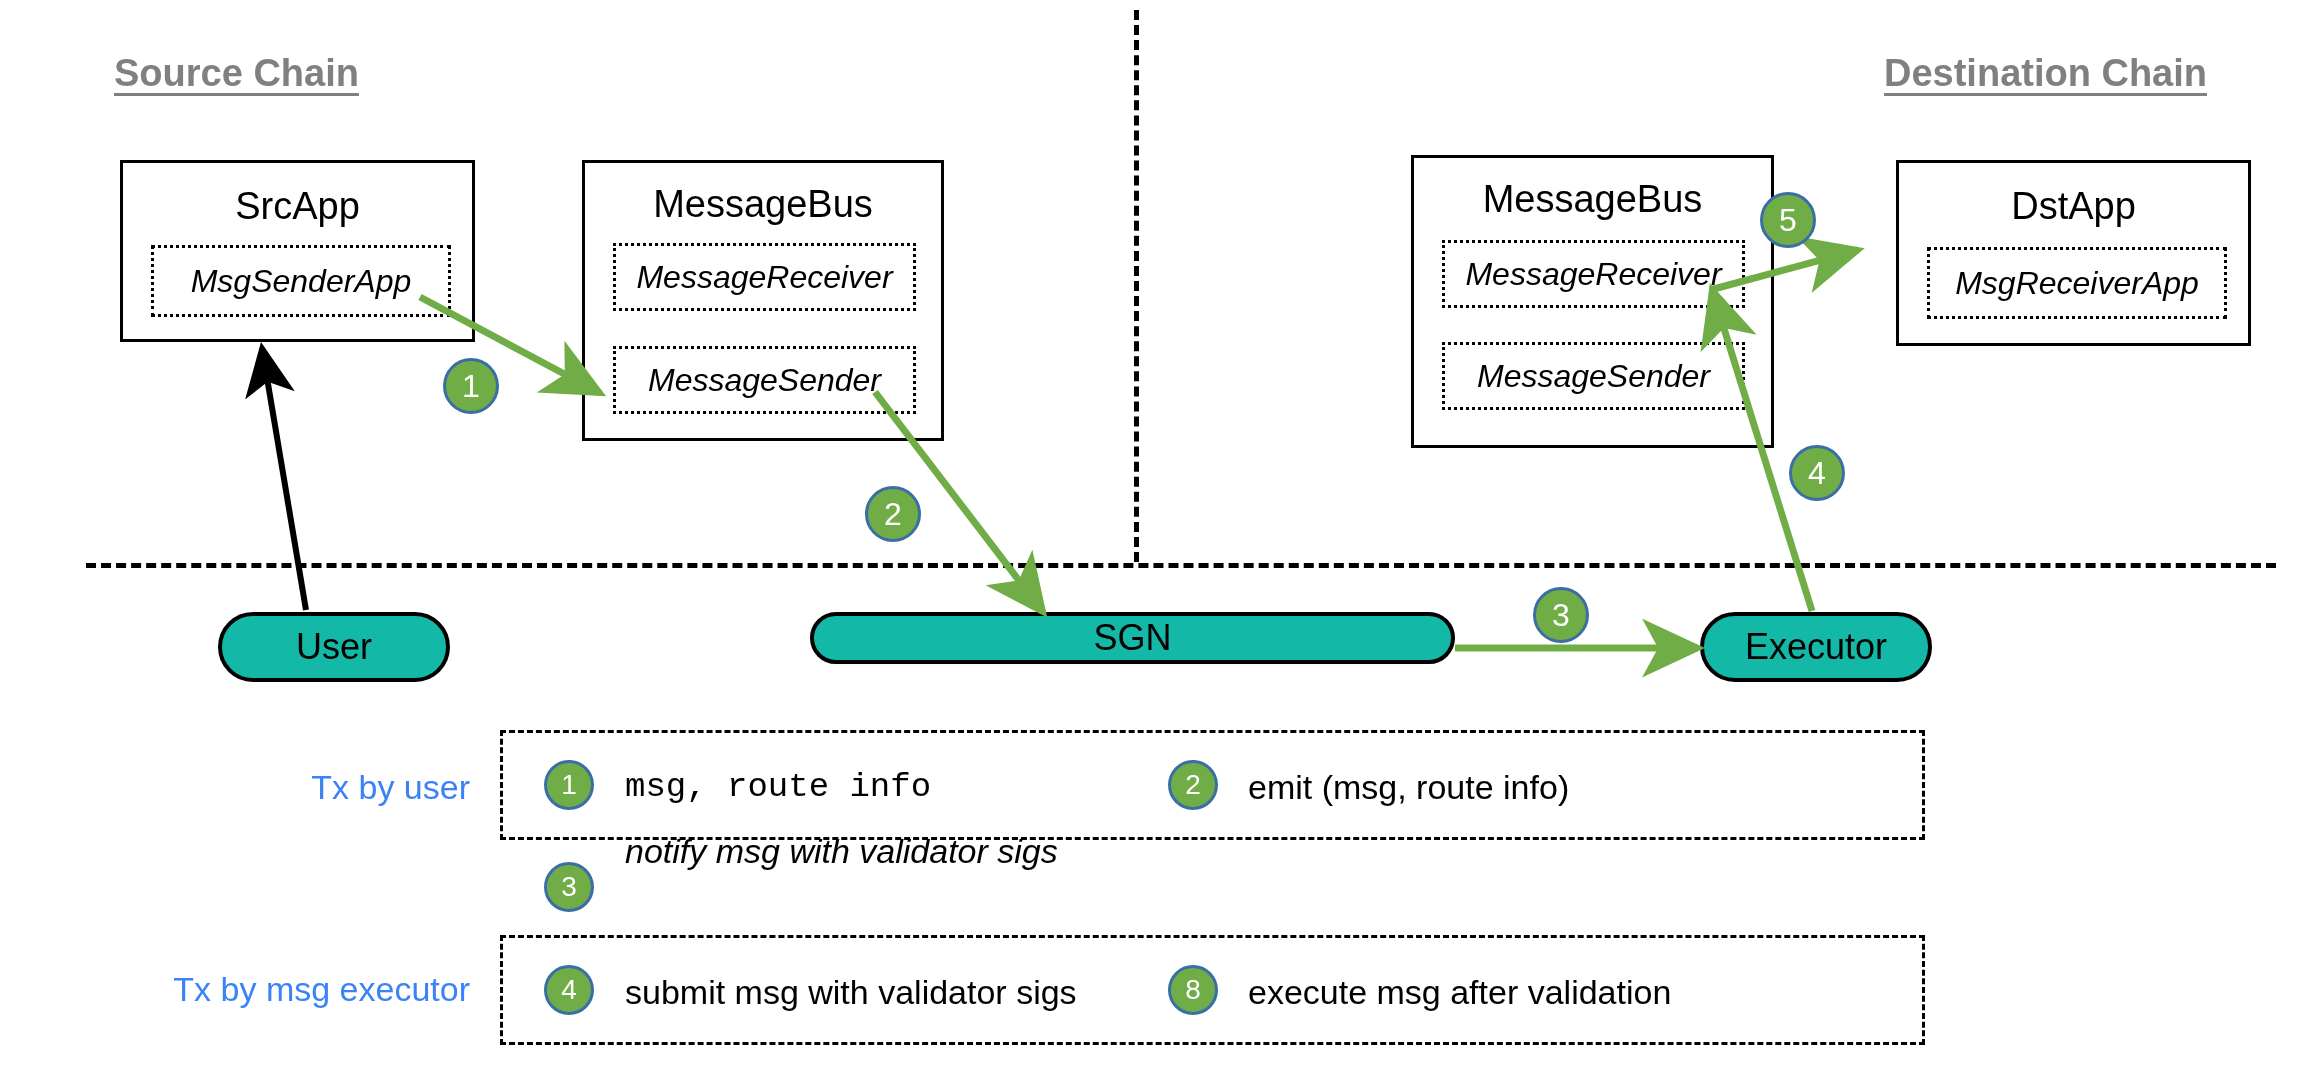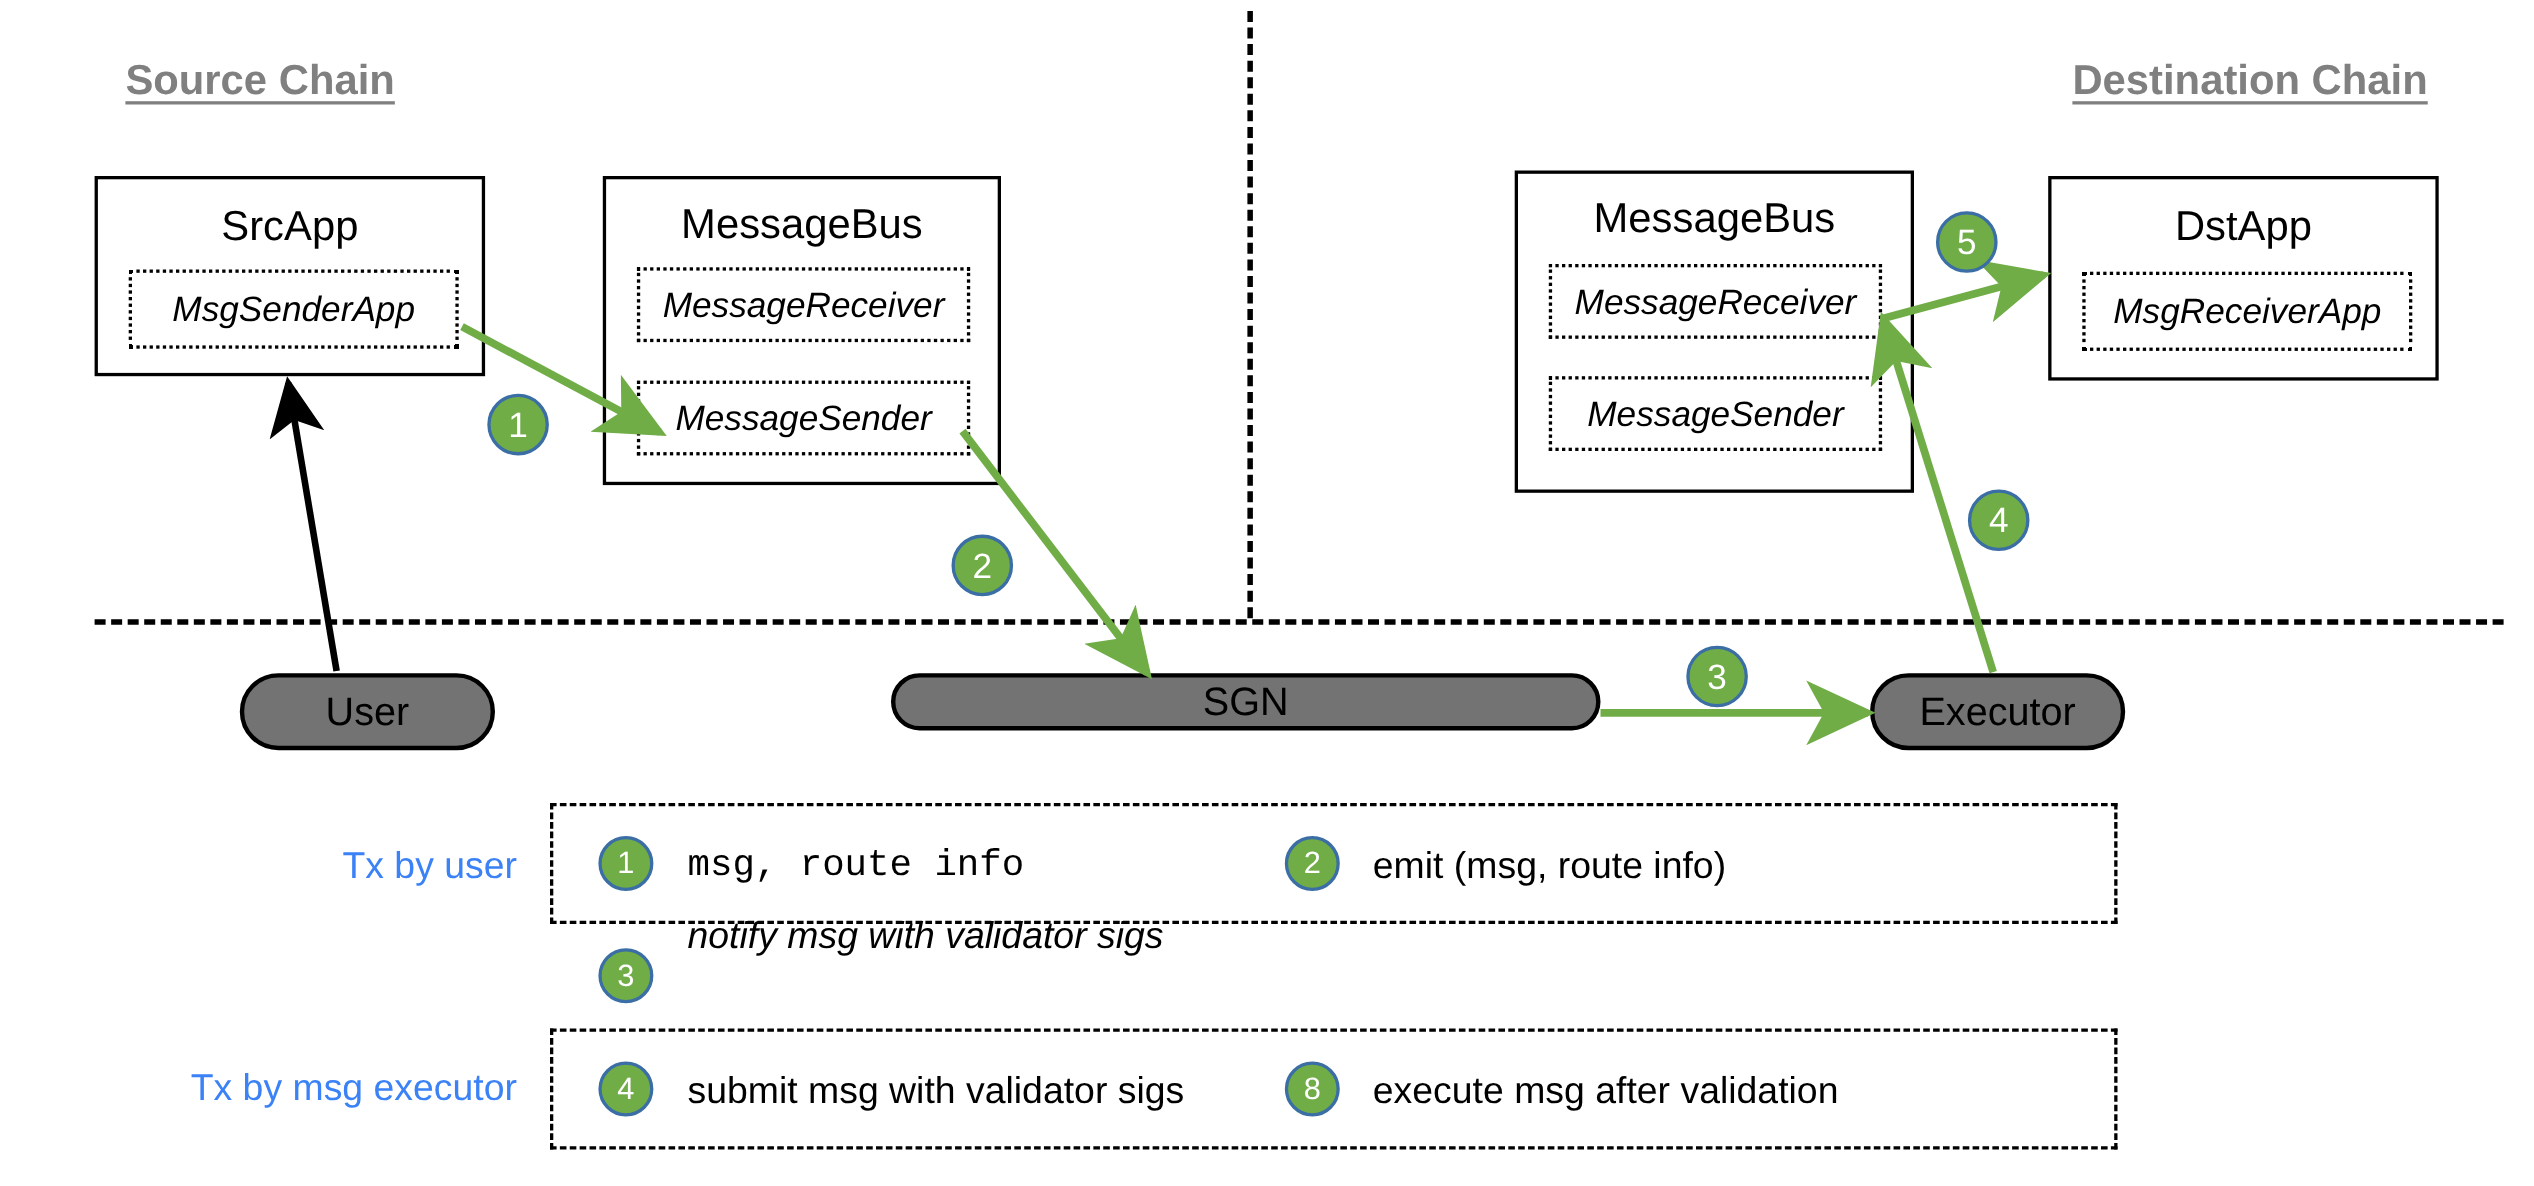--- a/index.html
+++ b/index.html
@@ -27,20 +27,21 @@
   }
   #chain-src  { left: 86px;  top: 52px; margin-left: 28px; }
   #chain-dst  { left: 1884px; top: 52px; }
 
   
   .box {
     position: absolute;
     border: 3px solid #000000;
     background: #ffffff;
     box-sizing: border-box;
+    margin-left: 34px;
   }
   .box-title {
     position: absolute;
     left: 0; right: 0;
     text-align: center;
     font-size: 38px;
     color: #000000;
     white-space: nowrap;
   }
   
@@ -56,21 +57,21 @@
     color: #000000;
     white-space: nowrap;
     font-style: italic;
   }
 
   
   .pill {
     position: absolute;
     border: 4px solid #000000;
     border-radius: 999px;
-    background: #737373;
+    background: #14b8a6;
     box-sizing: border-box;
     display: flex;
     align-items: center;
     justify-content: center;
     font-size: 36px;
     color: #000000;
     white-space: nowrap;
   }
 
   

